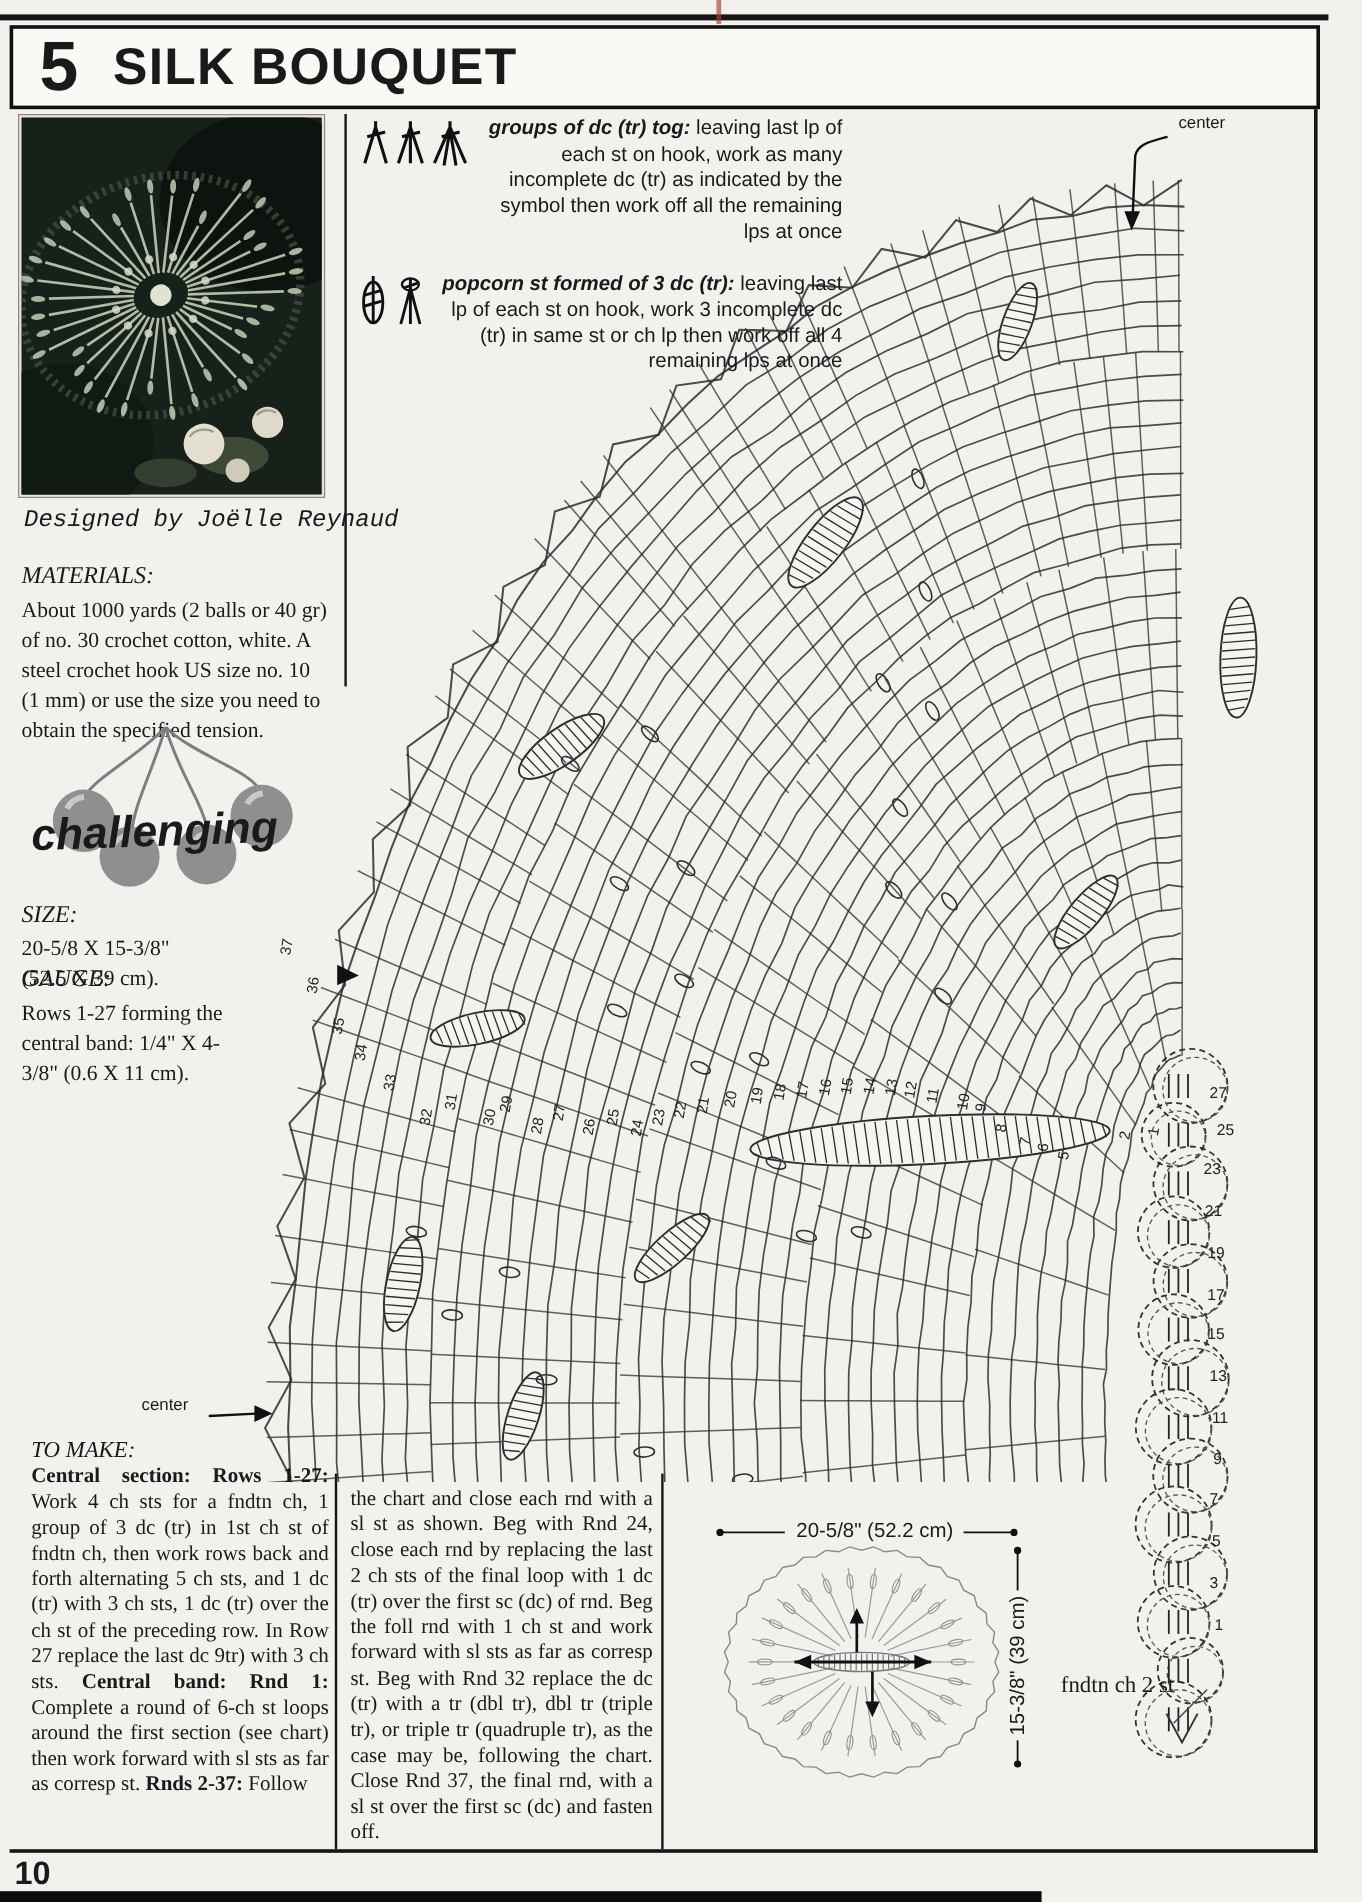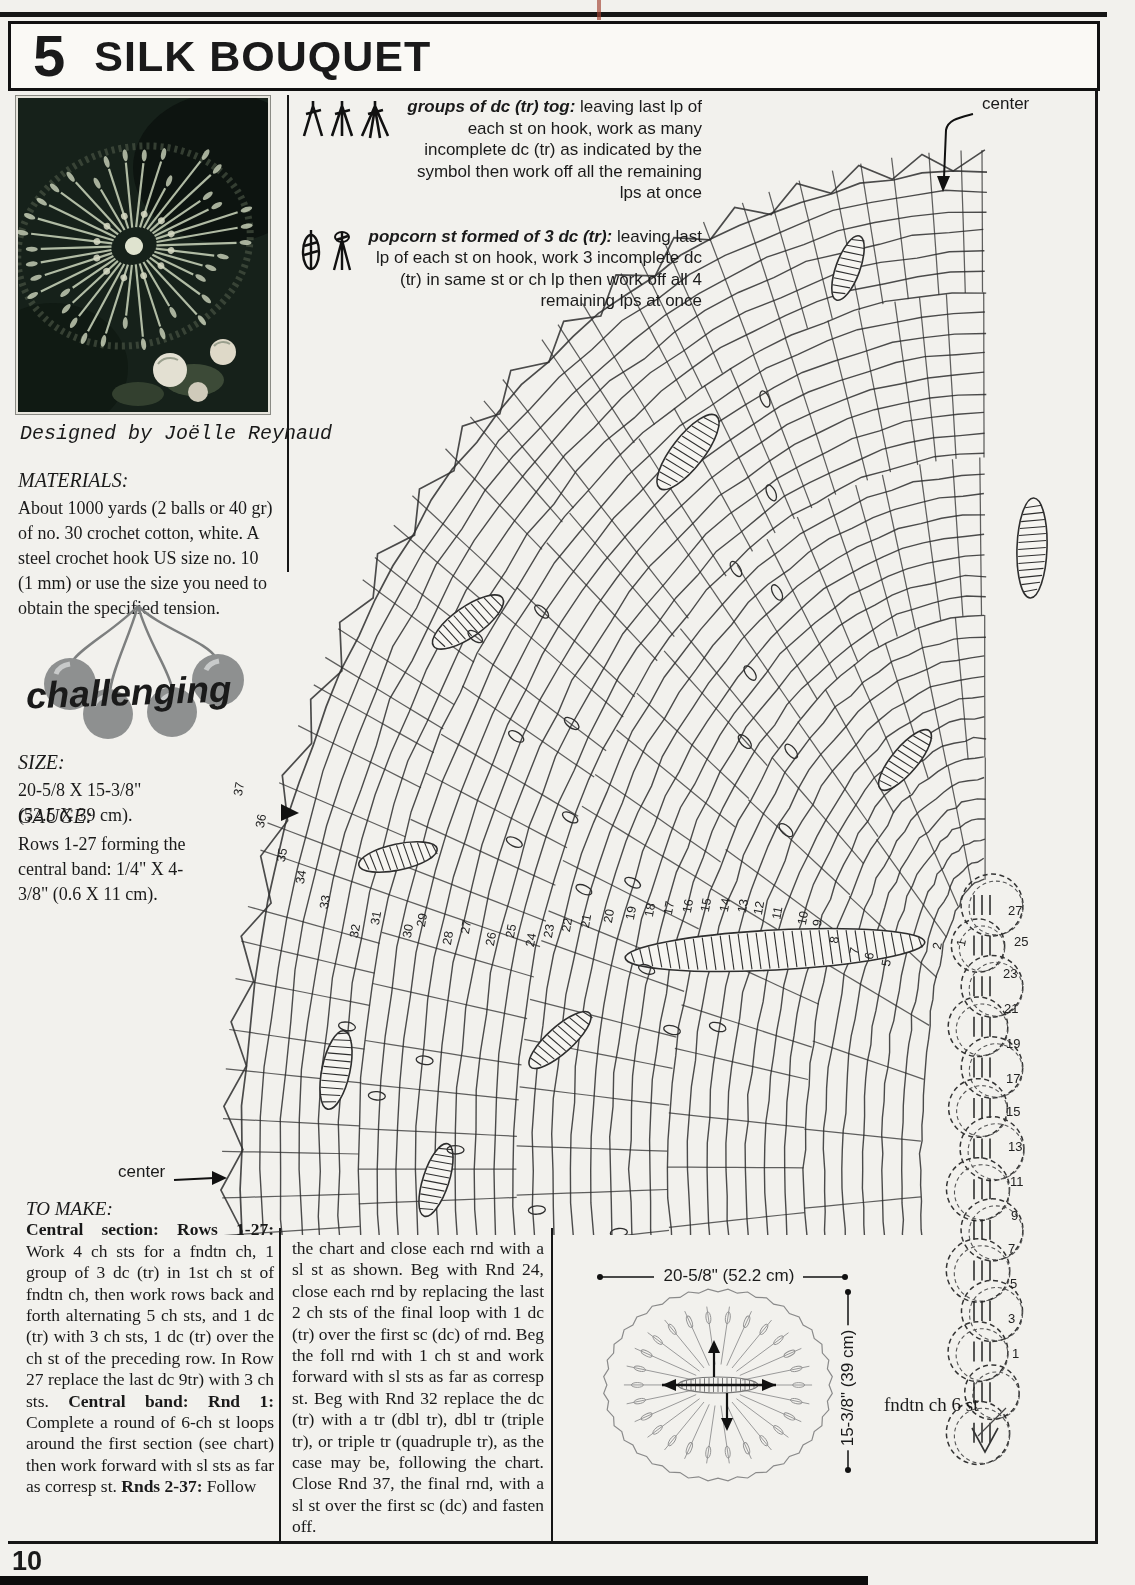--- a/index.html
+++ b/index.html
@@ -31,21 +31,21 @@
   .cherries{left:20px;top:600px;width:232px;height:152px;z-index:3;}
   .challenging{left:26px;top:672px;z-index:4;font-size:37px;font-weight:bold;font-style:italic;
                letter-spacing:0;transform:rotate(-2deg);}
   
   .legend{left:300px;top:96px;width:402px;z-index:3;}
   .legend-item{display:flex;margin-bottom:22px;}
   .legend-icons{flex:0 0 auto;padding-top:2px;}
   .legend-text{font-size:17px;line-height:21.5px;text-align:right;}
   .legend-term{font-weight:bold;font-style:italic;}
   
-  .center-label{z-index:3;font-size:17px;}
+  .center-label{z-index:3;font-size:14px;}
   .rn{position:absolute;z-index:3;font-size:12.5px;color:#222;transform:rotate(-80deg);}
   .bn{position:absolute;z-index:3;font-size:13px;color:#222;}
   .dim-label{z-index:3;font-size:17px;background:#f2f1ed;padding:0 4px;white-space:nowrap;}
   .fndtn-label{left:884px;top:1394px;z-index:3;font-family:"Liberation Serif",serif;font-size:19px;white-space:nowrap;}
   
   .to-make{z-index:3;font-family:"Liberation Serif",serif;font-size:17.5px;line-height:21.4px;
            text-align:justify;}
   .to-make .hd{font-style:italic;font-size:19px;}
   .page-number{left:12px;top:1546px;font-size:27px;font-weight:bold;z-index:3;}
 </style>
@@ -867,19 +867,19 @@
   <div class="abs to-make" style="left:26px;top:1198px;width:248px;">
     <div class="hd">TO MAKE:</div>
     <p style="margin:0;"><span style="font-weight: bold;">Central section: Rows 1-27:</span><span> Work 4 ch sts for a fndtn ch, 1 group of 3 dc (tr) in 1st ch st of fndtn ch, then work rows back and forth alternating 5 ch sts, and 1 dc (tr) with 3 ch sts, 1 dc (tr) over the ch st of the preceding row. In Row 27 replace the last dc 9tr) with 3 ch sts. </span><span style="font-weight: bold;">Central band: Rnd 1:</span><span> Complete a round of 6-ch st loops around the first section (see chart) then work forward with sl sts as far as corresp st. </span><span style="font-weight: bold;">Rnds 2-37:</span><span> Follow</span></p>
   </div>
   <div class="abs to-make" style="left:292px;top:1238px;width:252px;">
     <p style="margin:0;"><span>the chart and close each rnd with a sl st as shown. Beg with Rnd 24, close each rnd by replacing the last 2 ch sts of the final loop with 1 dc (tr) over the first sc (dc) of rnd. Beg the foll rnd with 1 ch st and work forward with sl sts as far as corresp st. Beg with Rnd 32 replace the dc (tr) with a tr (dbl tr), dbl tr (triple tr), or triple tr (quadruple tr), as the case may be, following the chart. Close Rnd 37, the final rnd, with a sl st over the first sc (dc) and fasten off.</span></p>
   </div>
 
   <div class="abs dim-label" style="left:655px;top:1266px;width:140px;text-align:center;">20-5/8" (52.2 cm)</div>
   <div class="abs dim-label" style="left:848px;top:1388px;transform:translate(-50%,-50%) rotate(-90deg);text-align:center;">15-3/8" (39 cm)</div>
-  <div class="abs fndtn-label">fndtn ch 6 st</div>
+  <div class="abs fndtn-label">fndtn ch 2 st</div>
 
   <div class="abs bottom-rule"></div>
   <div class="abs right-border"></div>
   <div class="abs page-number">10</div>
   <div class="abs bottom-bar"></div>
 </div>
 
 </body></html>

